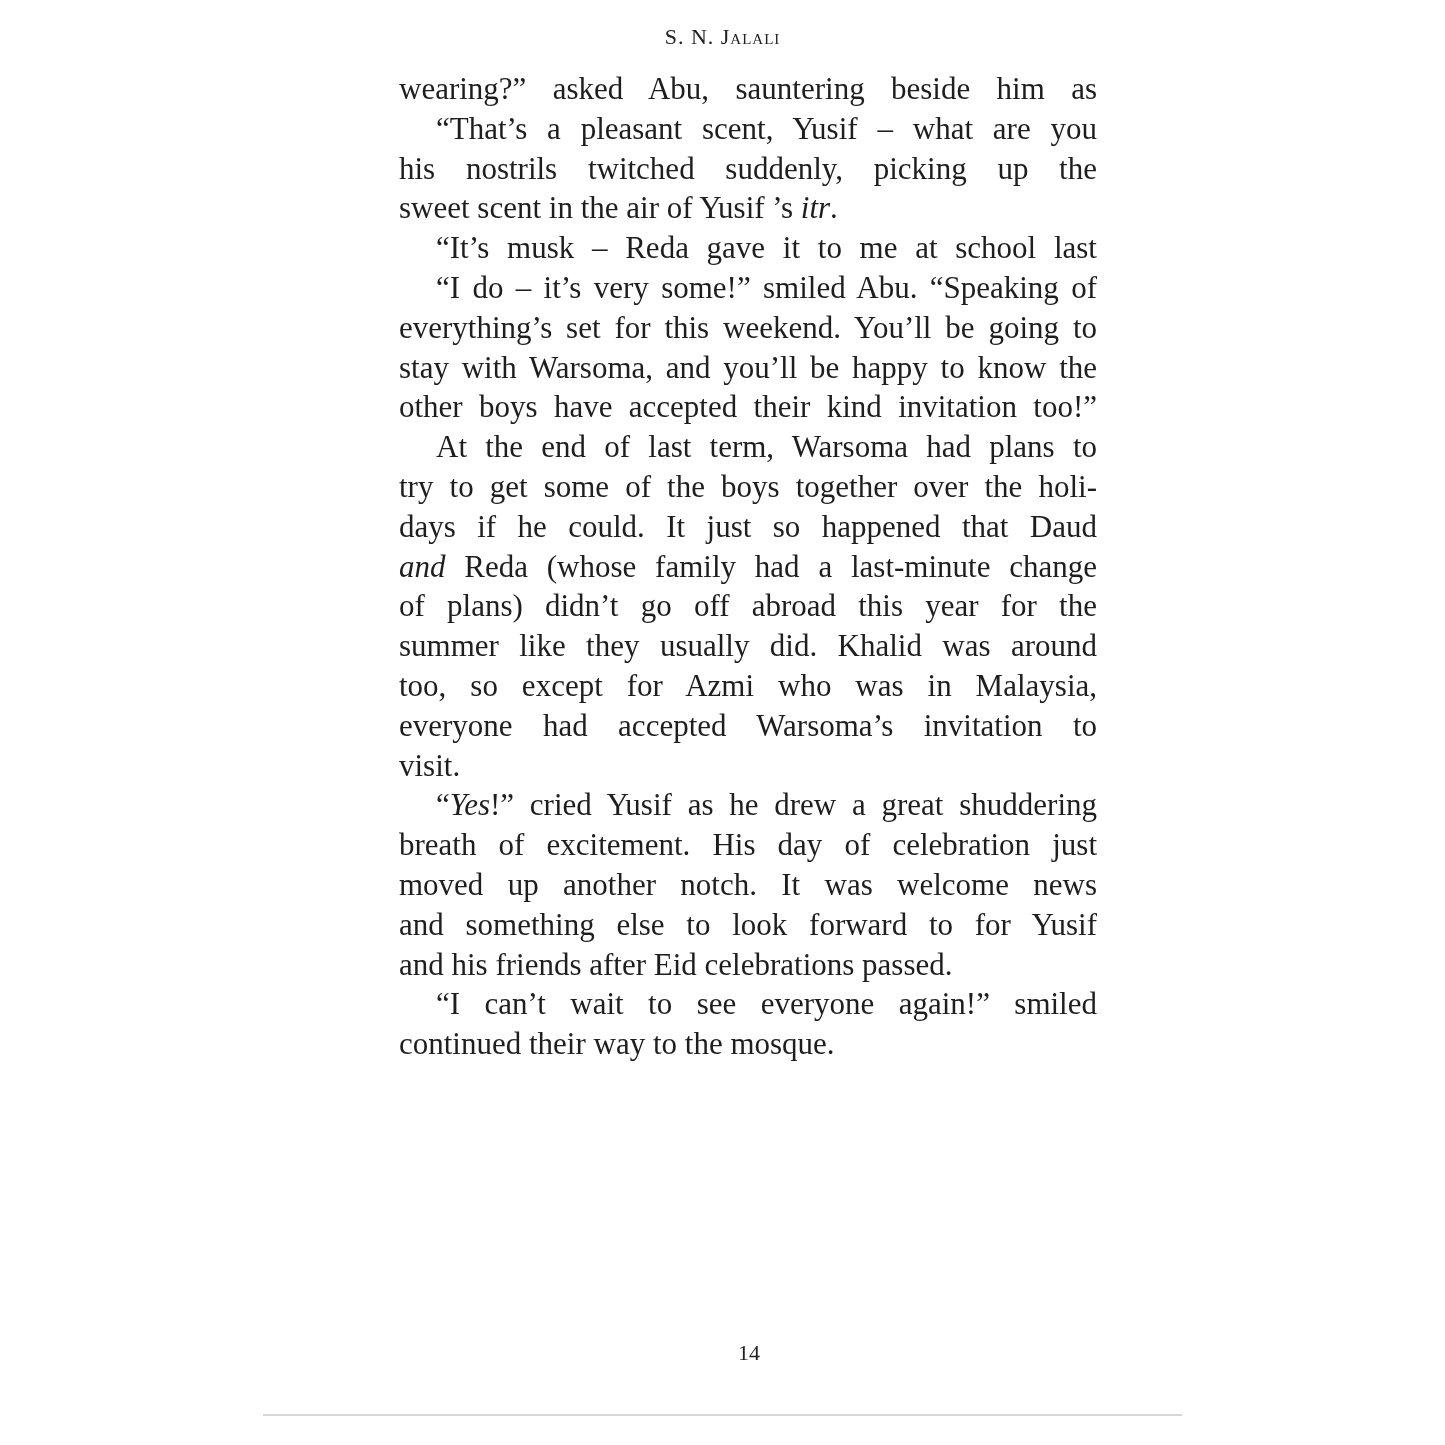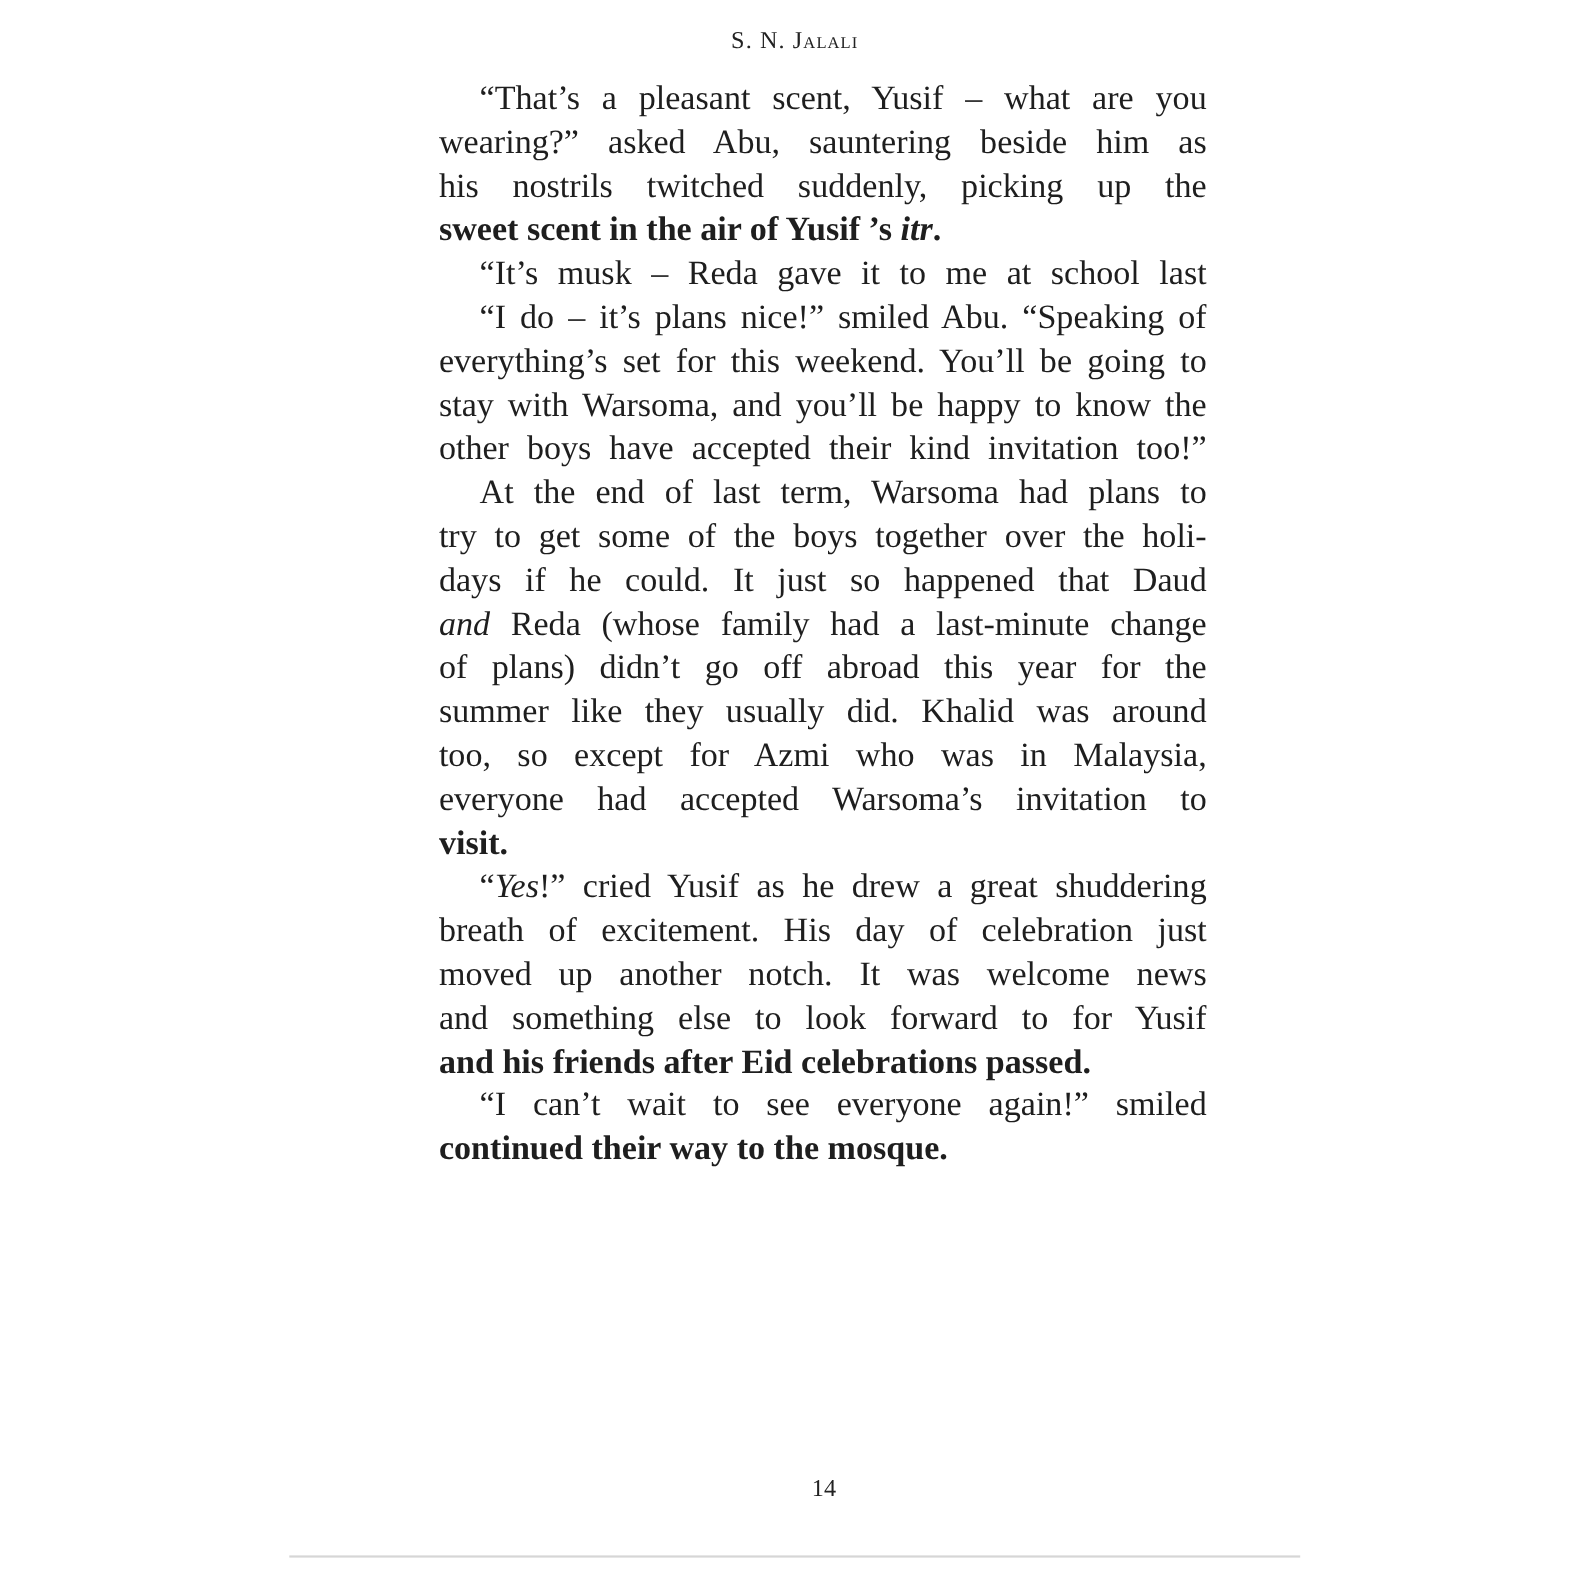--- a/index.html
+++ b/index.html
@@ -37,21 +37,20 @@
       height: 39.8px;
       line-height: 39.8px;
       font-size: 31px;
       white-space: nowrap;
       text-align: justify;
       text-align-last: justify;
       overflow: hidden;
     }
     .line.last {
       text-align-last: left;
-      font-weight: bold;
     }
     .line.indent {
       padding-left: 37px;
     }
     .page-number {
       position: absolute;
       top: 1340px;
       left: 0;
       width: 1498px;
       text-align: center;
@@ -69,32 +68,32 @@
     em { font-style: italic; }
   </style>
 </head>
 <body>
 
 <div class="running-head">S. N. Jalali</div>
 
 <div class="text-block">
 
   <div>
+    <span class="line">wearing?” asked Abu, sauntering beside him as</span>
     <span class="line indent">“That’s a pleasant scent, Yusif – what are you</span>
-    <span class="line">wearing?” asked Abu, sauntering beside him as</span>
     <span class="line">his nostrils twitched suddenly, picking up the</span>
     <span class="line last"><span>sweet scent in the air of Yusif ’s </span><em>itr</em><span>.</span></span>
   </div>
 
   <div>
     <span class="line indent">“It’s musk – Reda gave it to me at school last</span>
   </div>
 
   <div>
-    <span class="line indent">“I do – it’s plans nice!” smiled Abu. “Speaking of</span>
+    <span class="line indent">“I do – it’s very some!” smiled Abu. “Speaking of</span>
     <span class="line">everything’s set for this weekend. You’ll be going to</span>
     <span class="line">stay with Warsoma, and you’ll be happy to know the</span>
     <span class="line">other boys have accepted their kind invitation too!”</span>
   </div>
 
   <div>
     <span class="line indent">At the end of last term, Warsoma had plans to</span>
     <span class="line">try to get some of the boys together over the holi-</span>
     <span class="line">days if he could. It just so happened that Daud</span>
     <span class="line"><em>and</em><span> Reda (whose family had a last-minute change</span></span>

